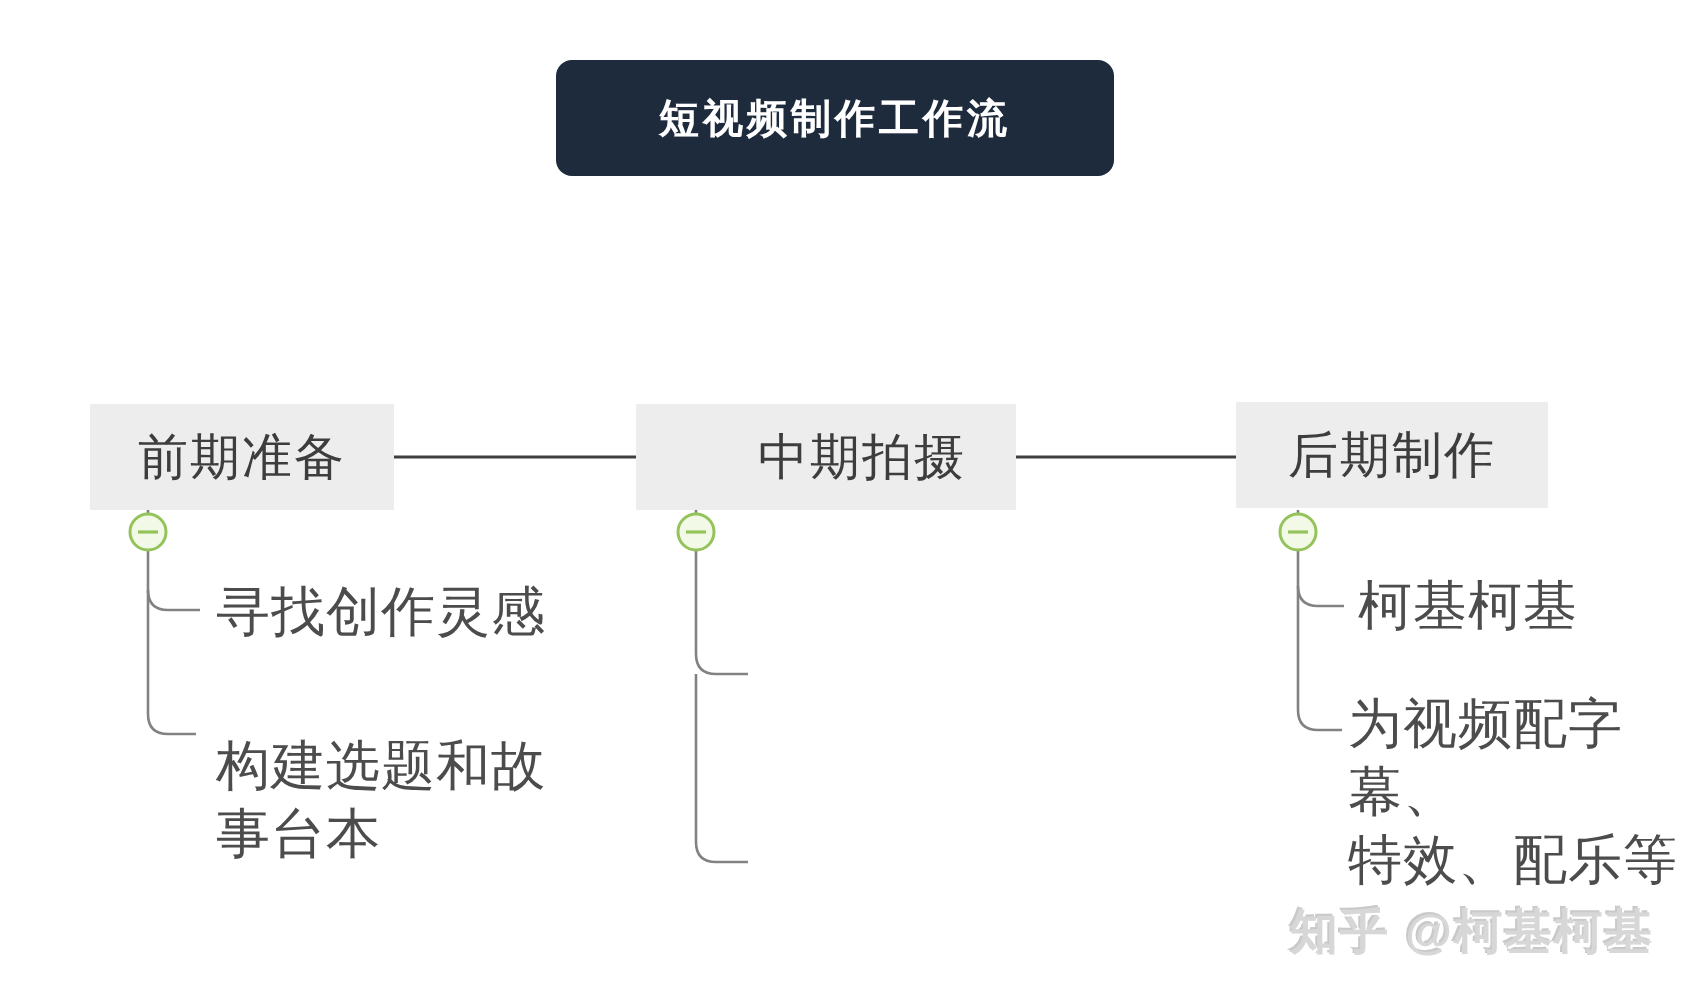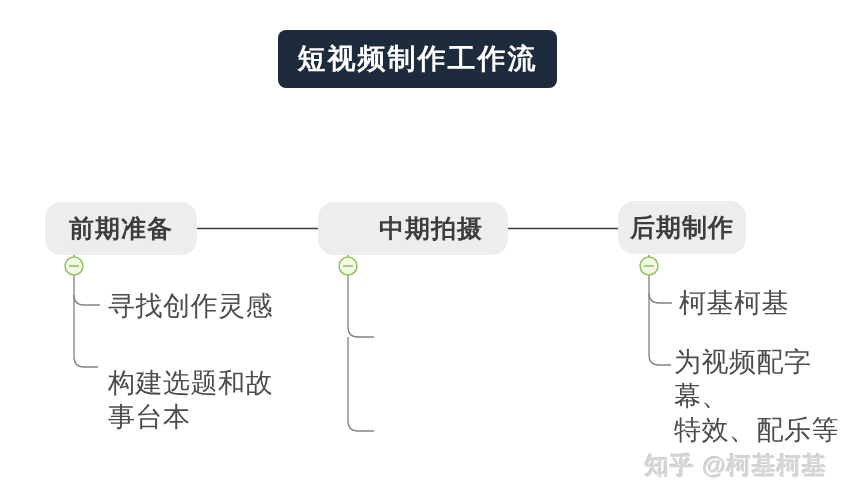--- a/index.html
+++ b/index.html
@@ -23,42 +23,42 @@
   .root-node {
     position: absolute;
     left: 278px; top: 30px;
     width: 279px; height: 58px;
     background: var(--title-bg, #1e2b3d);
     border-radius: 8px;
     display: flex;
     align-items: center;
     justify-content: center;
     color: #ffffff;
-    font-size: 28px;
+    font-size: 20px;
     font-weight: 700;
     letter-spacing: 2px;
     cursor: default;
   }
   .topic-node {
     position: absolute;
     height: 53px;
     background: var(--node-bg, #ededed);
-    border-radius: 16px;
+    border-radius: 0;
     display: flex;
     align-items: center;
     justify-content: center;
     color: var(--node-text, #3d3d3d);
     font-size: 25px;
-    font-weight: 700;
+    font-weight: 400;
     letter-spacing: 1px;
     cursor: default;
   }
   .topic-node.n1 { left: 45px;  top: 202px; width: 152px; }
   .topic-node.n2 { left: 318px; top: 202px; width: 154px; padding-left: 36px; }
-  .topic-node.n3 { left: 618px; top: 201px; width: 128px; }
+  .topic-node.n3 { left: 618px; top: 201px; width: 156px; }
   .item-text {
     position: absolute;
     color: var(--item-text, #4c4c4c);
     font-size: 27px;
     line-height: 34px;
     white-space: pre-line;
     letter-spacing: 0.5px;
     cursor: default;
   }
   .i-l1 { left: 108px; top: 289px; }

